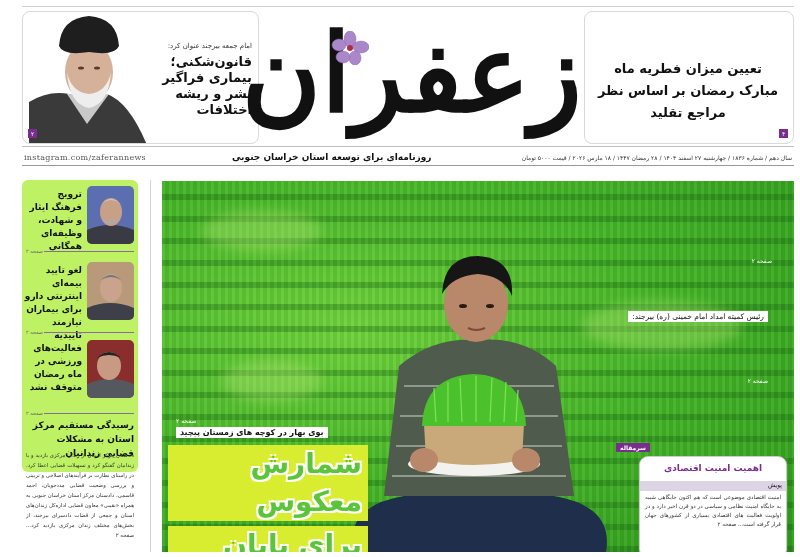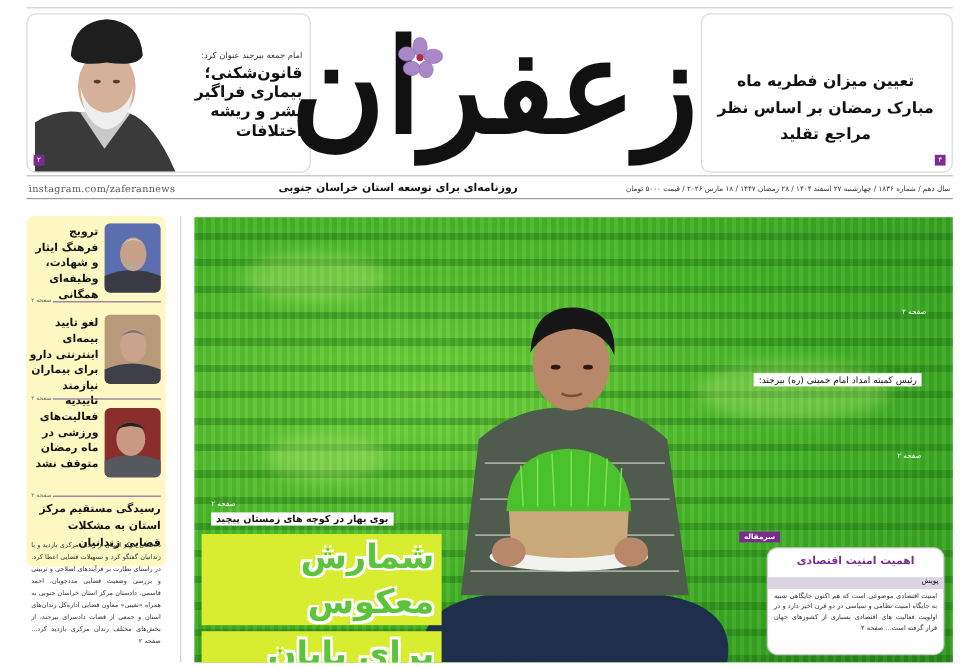--- a/index.html
+++ b/index.html
@@ -34,21 +34,21 @@
   
   .strip { position: absolute; left: 22px; top: 152px; width: 772px; height: 14px;
            border-bottom: 1px solid #999; }
   .strip .insta { position: absolute; left: 2px; top: 1px; font-family: "DejaVu Serif", serif;
                   font-size: 8px; color: #555; letter-spacing: 0.3px; }
   .strip .tagline { position: absolute; left: 210px; top: 0; font-size: 9px; font-weight: bold; direction: rtl; color: #111; }
   .strip .issue { position: absolute; right: 2px; top: 2px; font-size: 6px; direction: rtl; color: #333; }
 
   
   .leftcol { position: absolute; left: 22px; top: 180px; width: 116px; height: 292px;
-             background: #fef9c3; border-radius: 6px; }
+             background: #bef264; border-radius: 6px; }
   .side-item { position: absolute; left: 0; width: 116px; }
   .side-item .photo { position: absolute; left: 65px; width: 47px; height: 58px; border-radius: 5px; overflow: hidden; }
   .side-item .txt { position: absolute; right: 56px; width: 58px; font-size: 9px; font-weight: bold;
                     line-height: 13px; text-align: right; direction: rtl; color: #111; }
   .side-sep { position: absolute; left: 22px; width: 90px; height: 1px; background: #8b6aa0; }
   .side-ref { position: absolute; left: 4px; font-size: 5px; color: #666; direction: rtl; }
   .side-article .hl { position: absolute; right: 4px; top: 238px; width: 108px; font-size: 9px; font-weight: bold;
                       line-height: 14px; text-align: right; direction: rtl; }
   .side-article .body { position: absolute; right: 4px; top: 270px; width: 108px; font-size: 5.4px;
                         line-height: 10px; text-align: justify; direction: rtl; color: #333; }
@@ -78,21 +78,21 @@
   .sub-hl span { display: inline-block; background: #fff; font-size: 13px; font-weight: bold;
                  line-height: 19px; padding: 0 4px; margin-bottom: 2px; color: #111; }
 
   .green-kicker { position: absolute; left: 14px; top: 246px; background: #fff; padding: 1px 4px;
                   font-size: 8px; font-weight: bold; direction: rtl; color: #111; }
   .green-hl { position: absolute; left: 6px; top: 264px; width: 200px; direction: rtl; }
   .green-hl span { display: block; width: fit-content; margin-left: 0; margin-bottom: 5px; background: #d8ec30;
                    color: #5cc43a; font-size: 28px; font-weight: bold; line-height: 38px; padding: 0 6px;
                    text-shadow: 2px 2px 0 #fff, -2px -2px 0 #fff, 2px -2px 0 #fff, -2px 2px 0 #fff; }
 
-  .editorial { position: absolute; right: 8px; top: 276px; width: 146px; height: 88px;
+  .editorial { position: absolute; right: 8px; top: 276px; width: 146px; height: 100px;
                background: #ffffff; border-radius: 8px; box-shadow: 0 0 0 1px #ccc; }
   .editorial .tag { position: absolute; left: -24px; top: -14px; background: #7b2d8e; color: #fff;
                     font-size: 6px; padding: 1px 4px; font-weight: bold; direction: rtl; }
   .editorial .title { position: absolute; left: 6px; right: 6px; top: 6px; text-align: center;
                       font-size: 9px; font-weight: bold; color: #7b2d8e; direction: rtl; }
   .editorial .author { position: absolute; left: 0; right: 0; top: 24px; height: 10px; background: #dcd4e5;
                        font-size: 6px; text-align: right; padding-right: 4px; direction: rtl; }
   .editorial .body { position: absolute; left: 5px; right: 5px; top: 36px; font-size: 5.5px; line-height: 9px;
                      text-align: justify; direction: rtl; color: #333; }
 </style>

